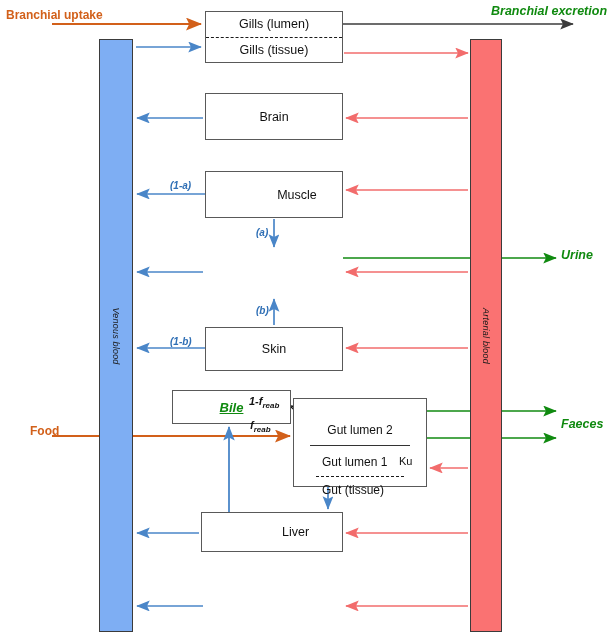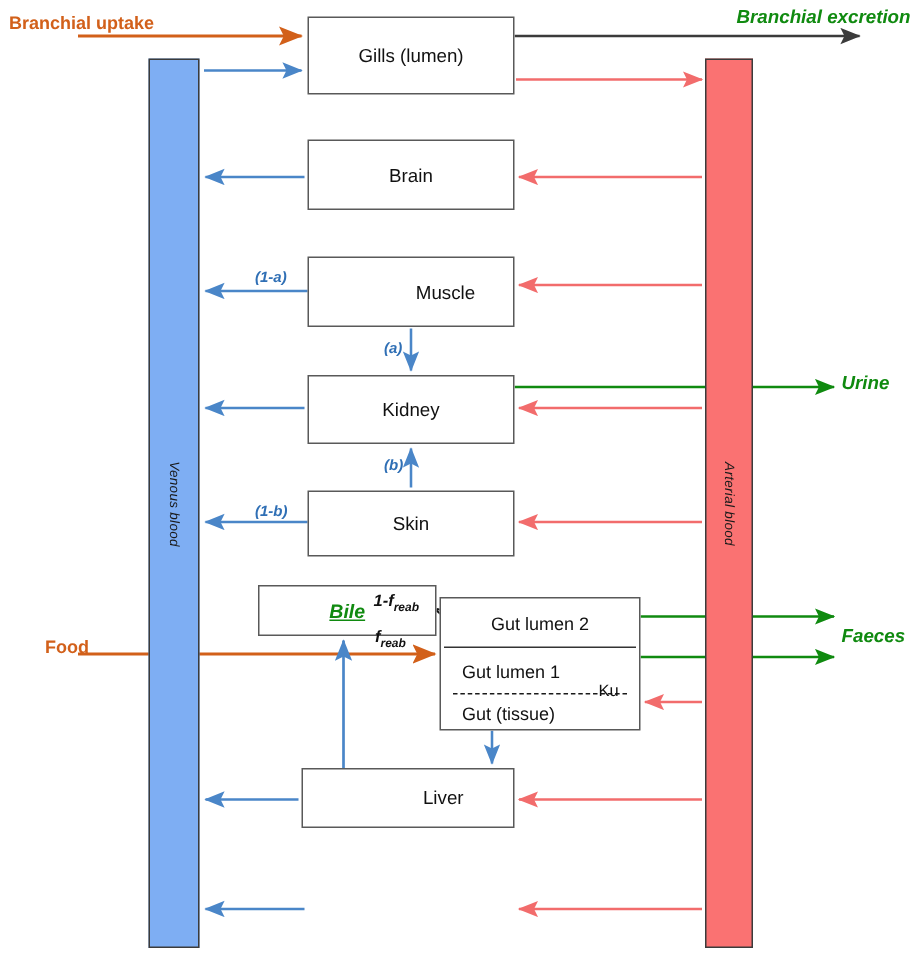--- a/index.html
+++ b/index.html
@@ -42,39 +42,39 @@
     background:#ffffff;
     border:1.5px solid #595959;
     display:flex;
     align-items:center;
     justify-content:center;
     font-size:12.5px;
     color:#111;
   }
   .box .lbl{pointer-events:none;}
 
-  #gills-box{left:205px;top:11px;width:138px;height:52px;flex-direction:row;
+  #gills-box{left:205px;top:11px;width:138px;height:52px;flex-direction:column;
              align-items:stretch;justify-content:space-between;padding:0;}
   .gill-cell{flex:1;display:flex;align-items:center;justify-content:center;font-size:12.5px;}
   .gill-divider{border-top:1.6px dashed #1a1a1a;margin:0;height:0;}
 
   #brain-box {left:205px;top:93px; width:138px;height:47px;}
   #muscle-box{left:205px;top:171px;width:138px;height:47px;padding-left:46px;}
   #kidney-box{left:205px;top:250px;width:138px;height:46px;}
   #skin-box  {left:205px;top:327px;width:138px;height:44px;}
   #liver-box {left:201px;top:512px;width:142px;height:40px;padding-left:47px;}
   #carcass-box{left:205px;top:588px;width:138px;height:42px;}
 
   #bile-box{left:172px;top:390px;width:119px;height:34px;}
   #bile-box .lbl{color:#108a10;font-weight:bold;font-style:italic;font-size:13px;text-decoration:underline;}
 
   
   #gut-box{
     left:293px;top:398px;width:134px;height:89px;
-    flex-direction:column;align-items:stretch;justify-content:flex-start;padding:2px;
+    flex-direction:column;align-items:stretch;justify-content:flex-start;padding:16px;
   }
   #gut-lumen2{
     height:30px;display:flex;align-items:center;justify-content:center;
     border-bottom:1.5px solid #333;font-size:12px;
   }
   #gut-lower{position:relative;flex:1;}
   #gut-lumen1{
     position:absolute;left:0;right:0;top:4px;height:24px;
     display:flex;align-items:center;justify-content:flex-start;
     padding-left:12px;font-size:12px;
@@ -197,33 +197,33 @@
   </div>
   <div class="blood-col" id="arterial-blood">
     <span class="vlabel">Arterial blood</span>
   </div>
 
   <div class="box" id="gills-box">
     <div class="gill-cell">
       <span class="lbl">Gills (lumen)</span>
     </div>
     <div class="gill-divider"></div>
+    <div class="gill-cell">
+      <span class="lbl">Gills (tissue)</span>
+    </div>
   </div>
 
   <div class="box" id="brain-box">
     <span class="lbl">Brain</span>
   </div>
 
   <div class="box" id="muscle-box">
     <span class="lbl">Muscle</span>
   </div>
 
-  <div class="box" id="kidney-box">
-    <span class="lbl">Kidney</span>
-  </div>
 
   <div class="box" id="skin-box">
     <span class="lbl">Skin</span>
   </div>
 
   <div class="box" id="bile-box">
     <span class="lbl">Bile</span>
   </div>
 
   <div class="box" id="gut-box">

